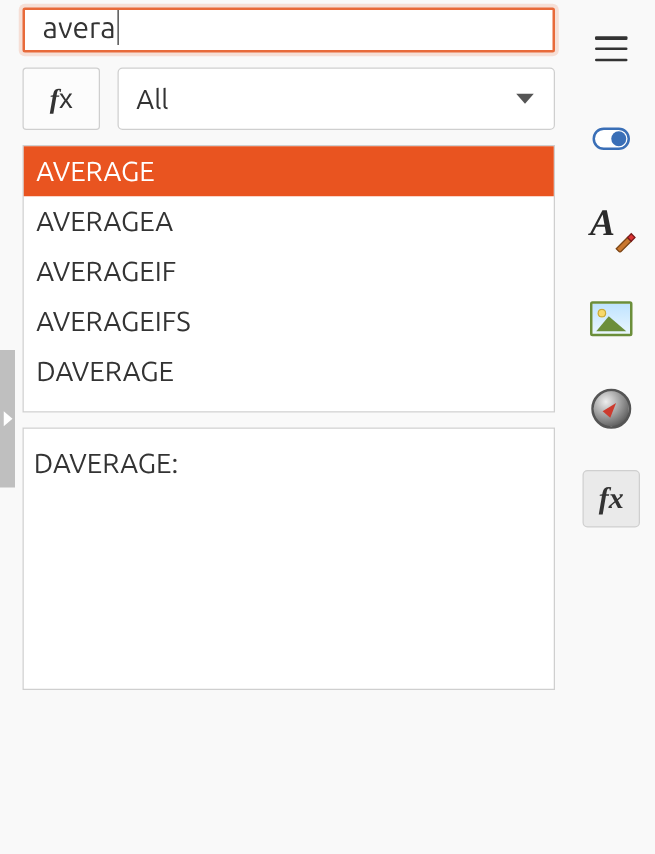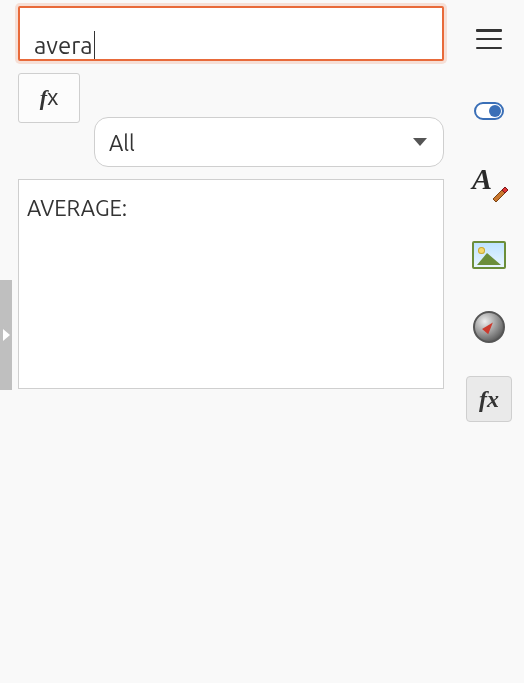--- a/index.html
+++ b/index.html
@@ -59,30 +59,30 @@
     flex: 1;
   }
   .hdr-actions {
     display: flex; align-items: center; gap: 8px;
     font-size: 20px;
     color: #3a3a3a;
   }
   .hdr-actions .qmark { font-size: 18px; }
   .hdr-actions .close { font-size: 20px; cursor: pointer; }
   .search-field {
-    height: 55px;
+    height: 36px;
     border: 2px solid #e86a3a;
     background: #fff;
     padding: 0 14px;
     font-size: 24px;
     color: #333;
     outline: none;
     box-shadow: 0 0 0 3px rgba(232,106,58,0.18);
     border-radius: 2px;
-    display: flex; align-items: flex-end;
+    display: flex; align-items: flex-start;
   }
   .search-field .caret {
     display: inline-block;
     width: 1.5px; height: 28px; background: #333;
     margin-left: 1px;
     vertical-align: middle;
   }
   .row-controls {
     display: flex; gap: 14px;
   }
@@ -100,28 +100,27 @@
     font-weight: 700;
     font-size: 22px;
     color: #333;
   }
   .fx-btn span b { font-style: normal; font-family: sans-serif; font-weight: 500;}
   .dropdown {
     flex: 1;
     height: 50px;
     border: 1px solid #cfcfcf;
     background: #fff;
-    border-radius: 14px;
+    border-radius: 4px;
     display: flex; align-items: center;
     padding: 0 14px;
     font-size: 22px;
     color: #333;
     cursor: pointer;
     position: relative;
-    margin-top: 44px;
   }
   .dropdown .chev {
     position: absolute; right: 16px; top: 50%; transform: translateY(-50%);
     width: 0; height: 0;
     border-left: 7px solid transparent;
     border-right: 7px solid transparent;
     border-top: 8px solid #555;
   }
   .list {
     border: 1px solid #cfcfcf;
@@ -247,23 +246,40 @@
     <div class="row-controls">
       <div class="fx-btn">
         <span><i>f</i><b>x</b></span>
       </div>
       <div class="dropdown">
         <span>All</span>
         <div class="chev"></div>
       </div>
     </div>
 
+    <div class="list">
+      <div class="list-item selected">
+        <span>AVERAGE</span>
+      </div>
+      <div class="list-item">
+        <span>AVERAGEA</span>
+      </div>
+      <div class="list-item">
+        <span>AVERAGEIF</span>
+      </div>
+      <div class="list-item">
+        <span>AVERAGEIFS</span>
+      </div>
+      <div class="list-item">
+        <span>DAVERAGE</span>
+      </div>
+    </div>
 
     <div class="desc">
-      <div class="hline">AVERAGE:</div>
+      <div class="hline">DAVERAGE:</div>
     </div>
 
   </div>
 
   <div class="sidebar">
     <div class="side-btn">
       <div class="hamburger">
           <span></span>
           <span></span>
           <span></span>

